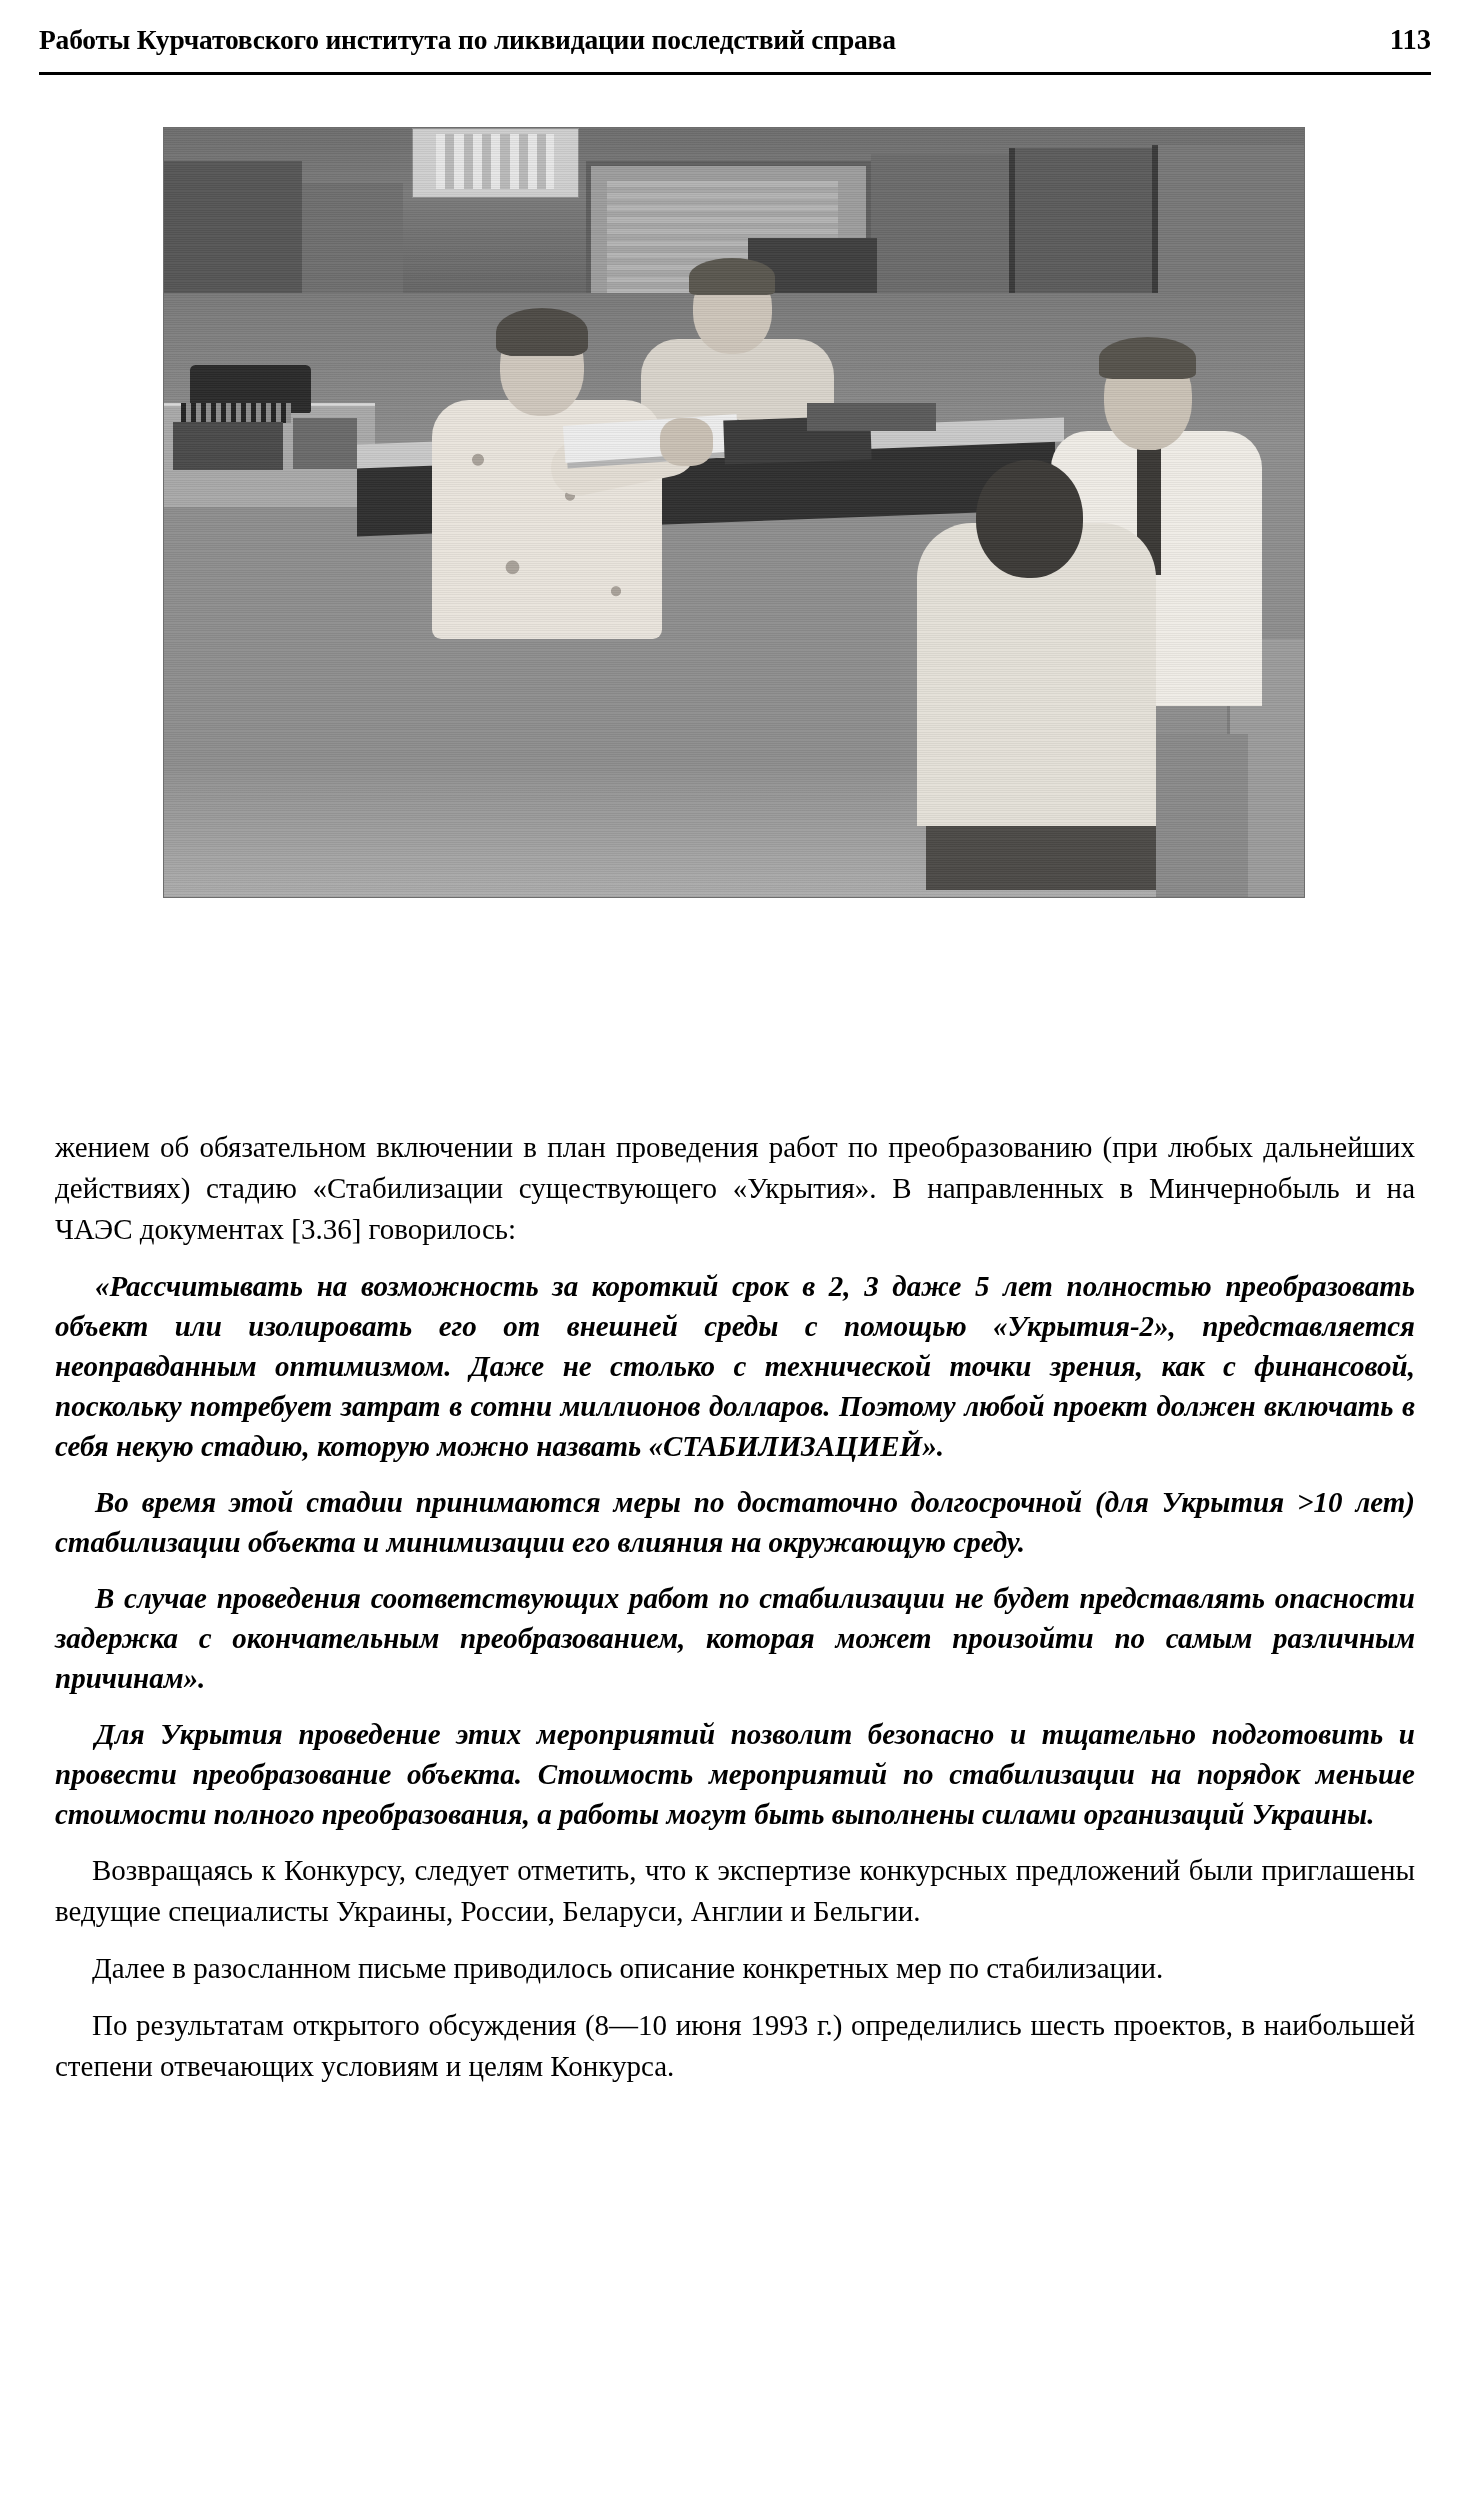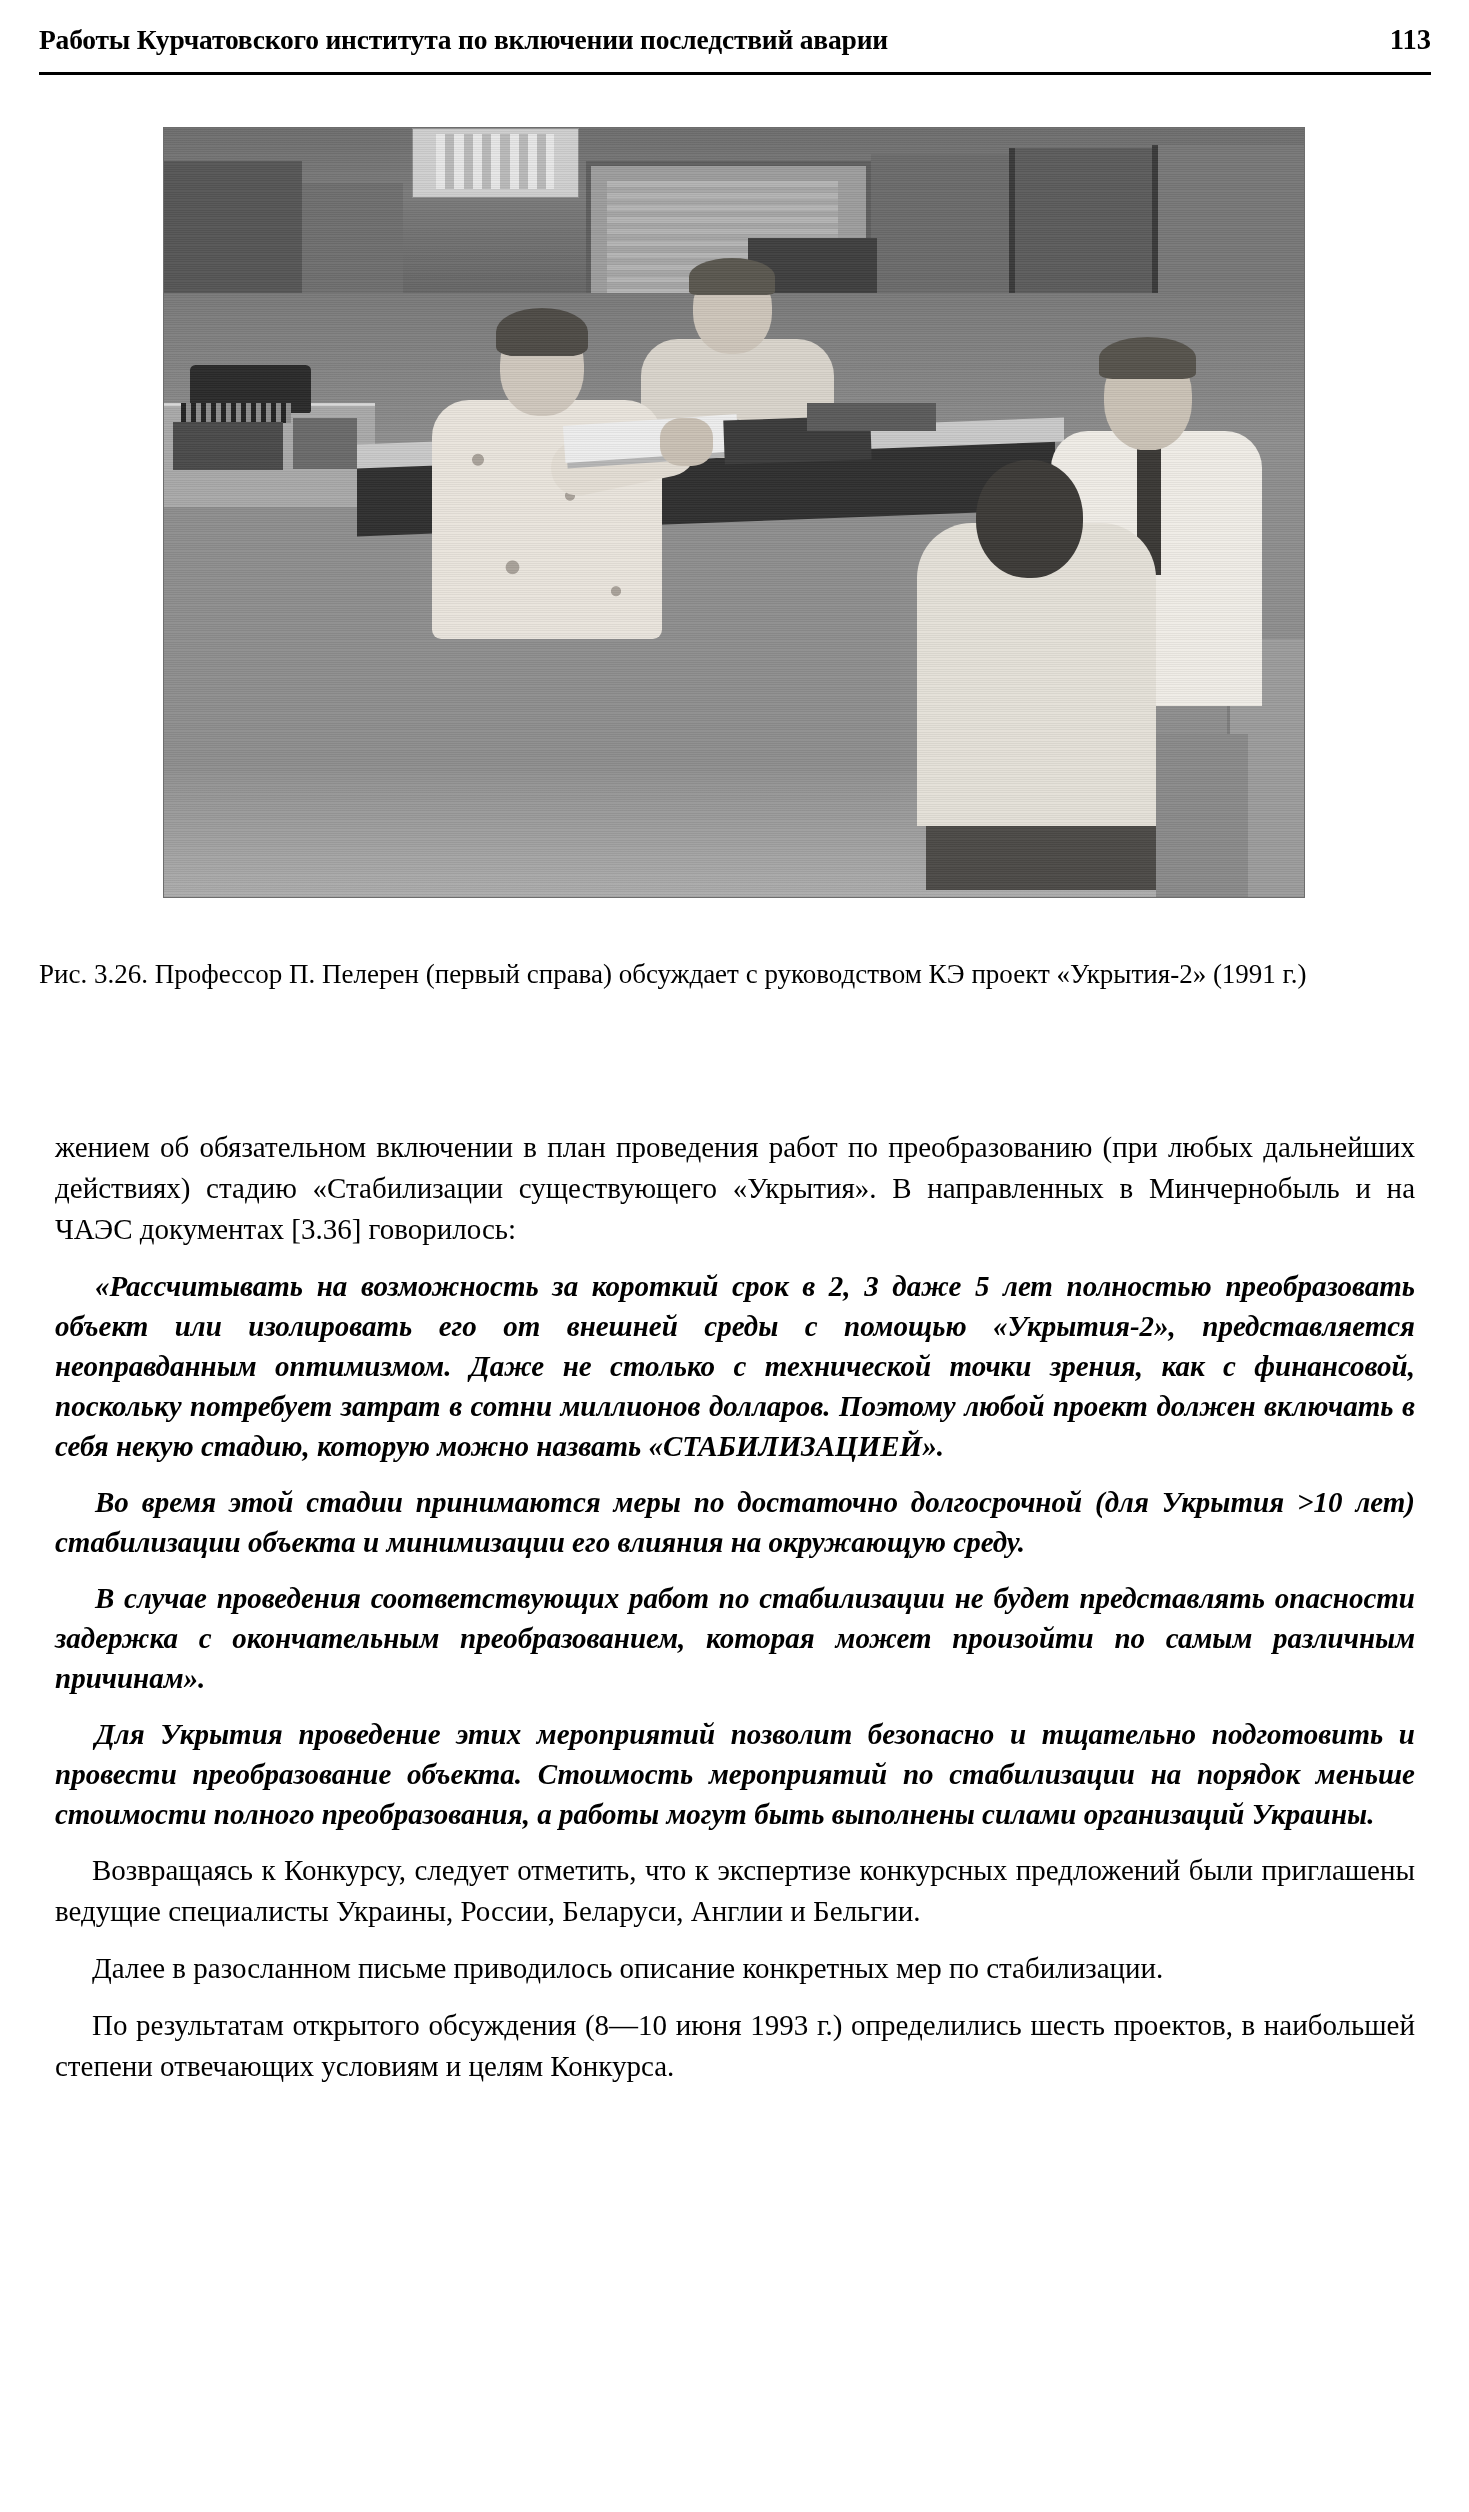--- a/index.html
+++ b/index.html
@@ -269,21 +269,21 @@
     line-height: 40px;
   }
   .quote p.ind { text-indent: 40px; }
 </style>
 </head>
 <body>
 
 <div class="page">
 
   <div class="runhead">
-    <div class="runhead-title">Работы Курчатовского института по включении последствий аварии</div>
+    <div class="runhead-title">Работы Курчатовского института по ликвидации последствий справа</div>
     <div class="runhead-page">113</div>
   </div>
   <div class="runhead-rule"></div>
 
   <div class="figure">
     <div class="ph wall-top"></div>
     <div class="ph ceiling-light"></div>
     <div class="ph ceiling-light2"></div>
     <div class="ph cabinet-a"></div>
     <div class="ph cabinet-b"></div>
@@ -320,24 +320,20 @@
     <div class="ph man4-shirt"></div>
     <div class="ph man4-tie"></div>
     <div class="ph man4-head"></div>
     <div class="ph man4-hair"></div>
     <div class="ph man3-pants"></div>
     <div class="ph man3-body"></div>
     <div class="ph man3-head"></div>
     <div class="ph grain"></div>
   </div>
 
-  <div class="caption">
-    <span>Рис. 3.26. Профессор П. Пелерен (первый справа) обсуждает с руководством КЭ проект</span>
-    <span>«Укрытия-2» (1991 г.)</span>
-  </div>
 
   <div class="body-block">
     <p>жением об обязательном включении в план проведения работ по преобразованию (при любых дальнейших действиях) стадию «Стабилизации существующего «Укрытия». В направленных в Минчернобыль и на ЧАЭС документах [3.36] говорилось:</p>
     <div class="quote">
       <p class="ind">«Рассчитывать на возможность за короткий срок в 2, 3 даже 5 лет полностью преобразовать объект или изолировать его от внешней среды с помощью «Укрытия-2», представляется неоправданным оптимизмом. Даже не столько с технической точки зрения, как с финансовой, поскольку потребует затрат в сотни миллионов долларов. Поэтому любой проект должен включать в себя некую стадию, которую можно назвать «СТАБИЛИЗАЦИЕЙ».</p>
       <p class="ind">Во время этой стадии принимаются меры по достаточно долгосрочной (для Укрытия &gt;10 лет) стабилизации объекта и минимизации его влияния на окружающую среду.</p>
       <p class="ind">В случае проведения соответствующих работ по стабилизации не будет представлять опасности задержка с окончательным преобразованием, которая может произойти по самым различным причинам».</p>
       <p class="ind">Для Укрытия проведение этих мероприятий позволит безопасно и тщательно подготовить и провести преобразование объекта. Стоимость мероприятий по стабилизации на порядок меньше стоимости полного преобразования, а работы могут быть выполнены силами организаций Украины.</p>
     </div>
     <p class="ind">Возвращаясь к Конкурсу, следует отметить, что к экспертизе конкурсных предложений были приглашены ведущие специалисты Украины, России, Беларуси, Англии и Бельгии.</p>

